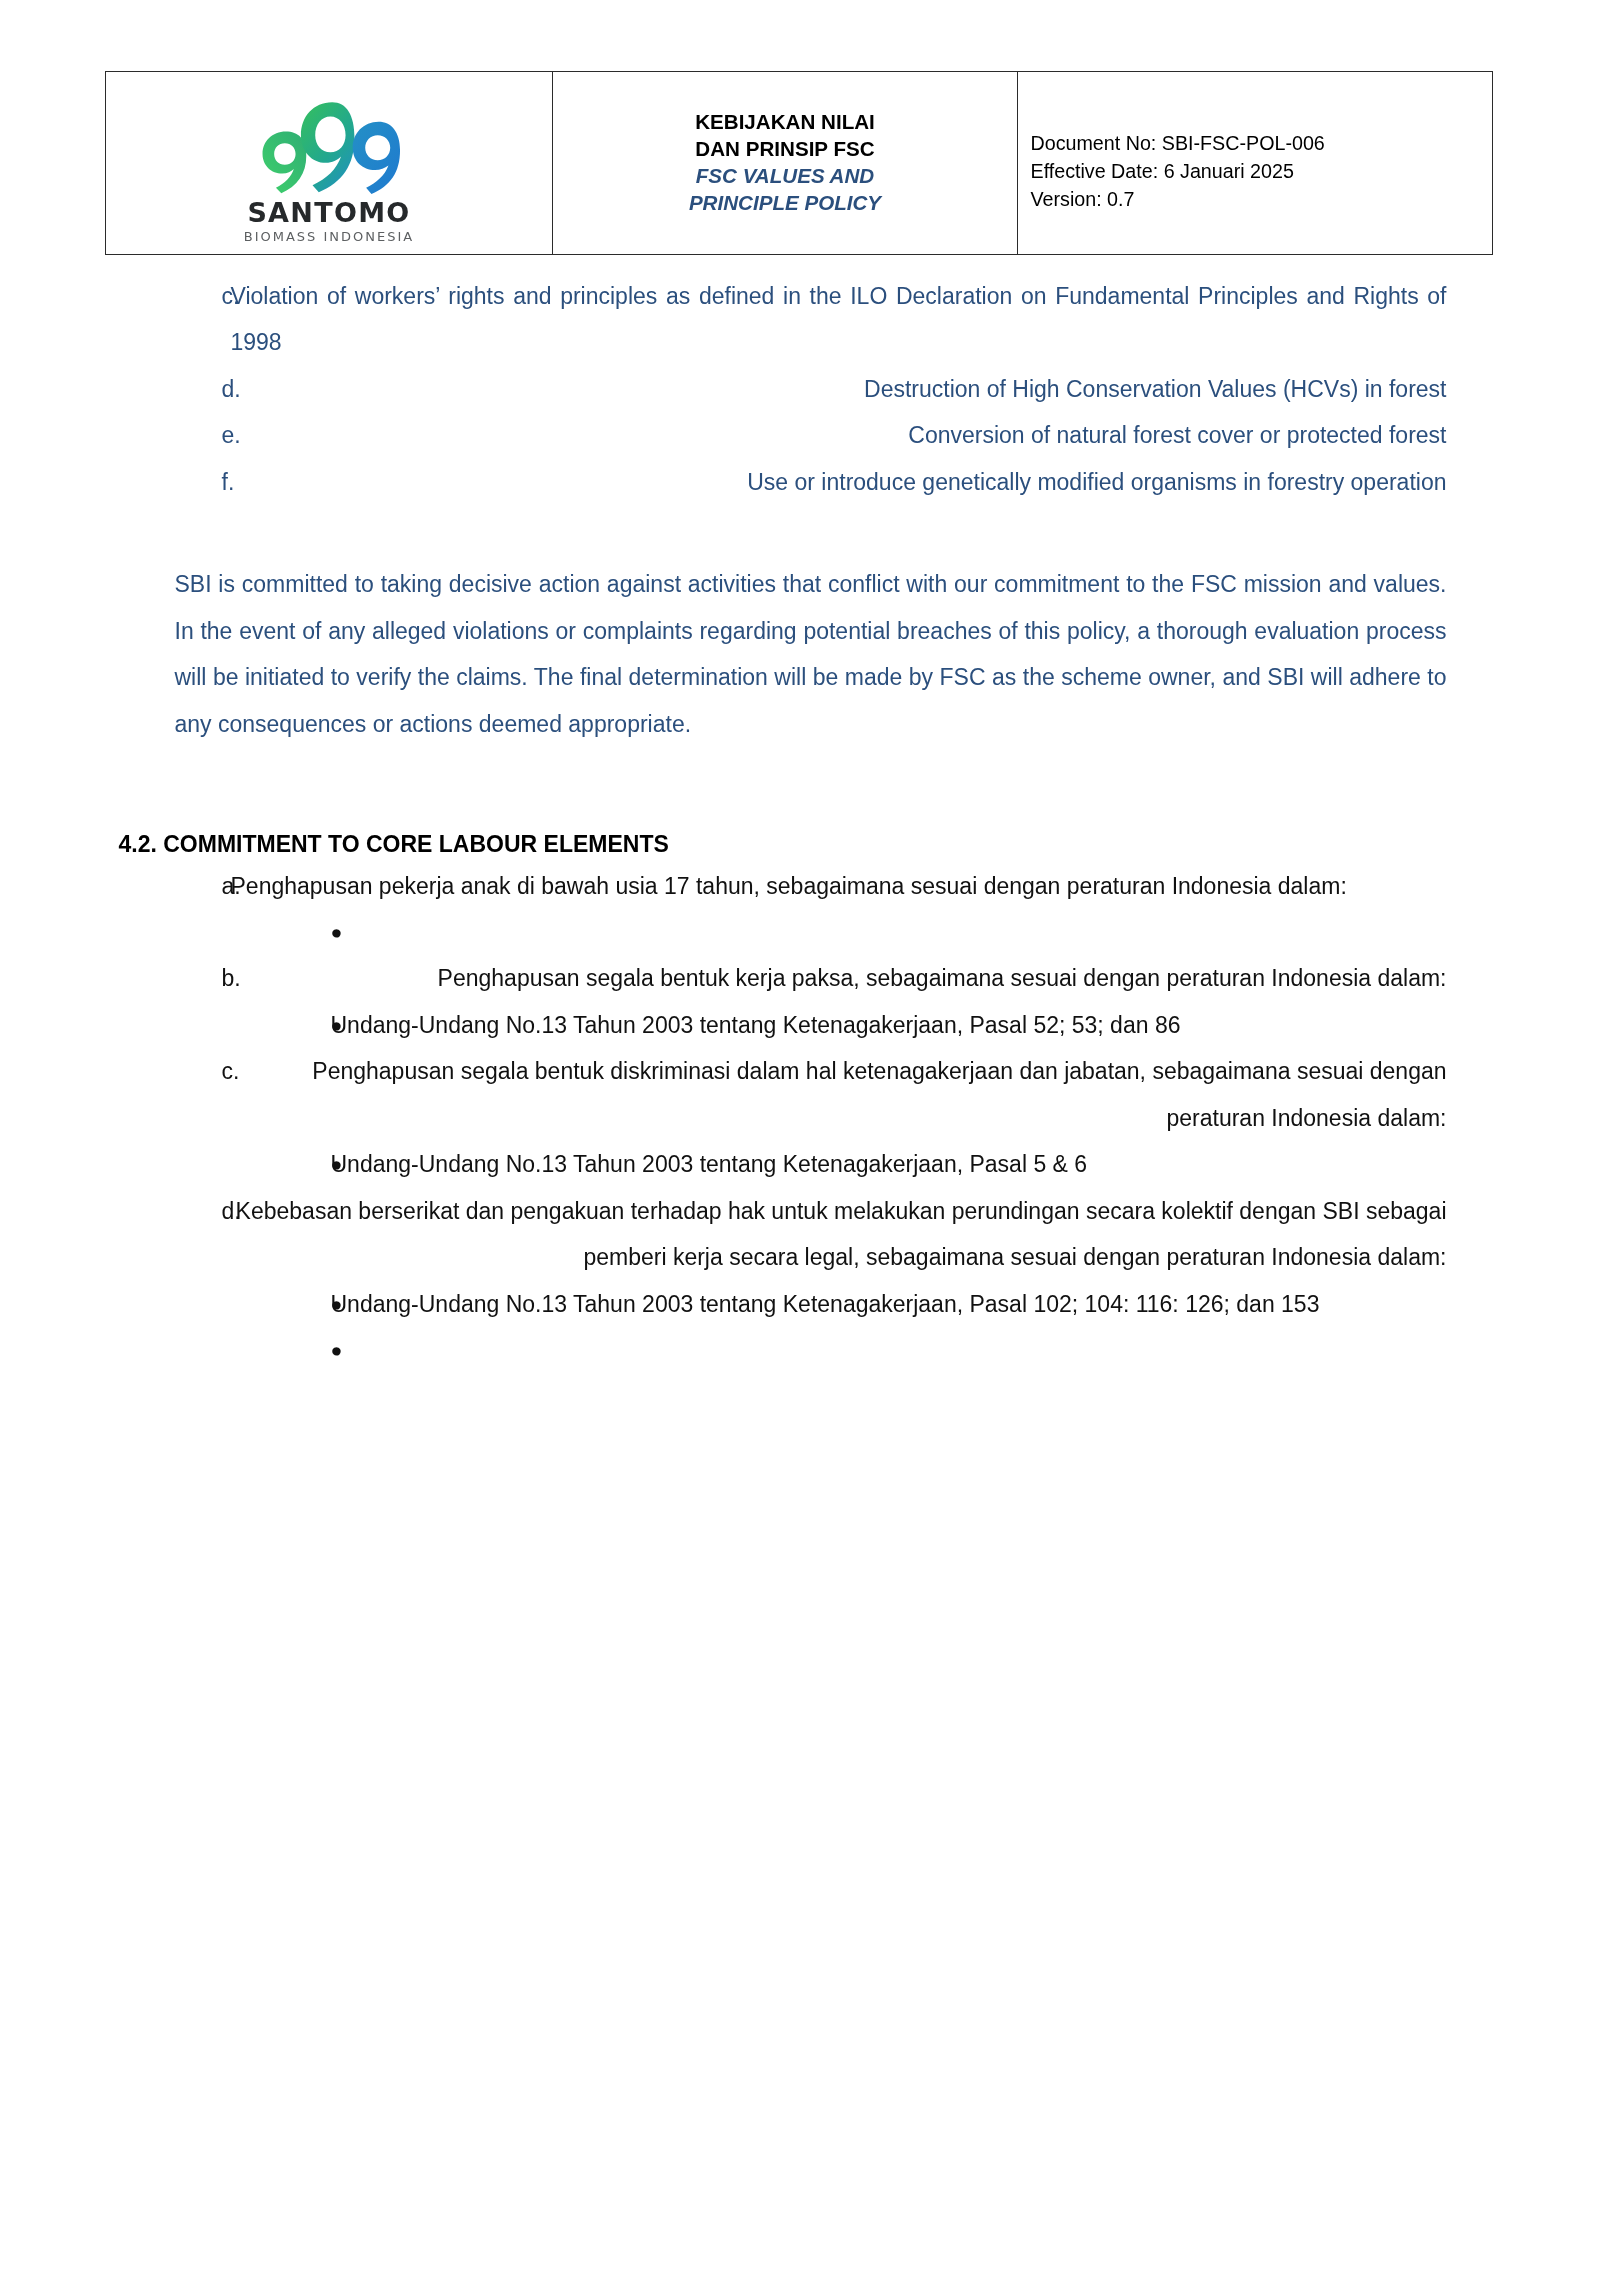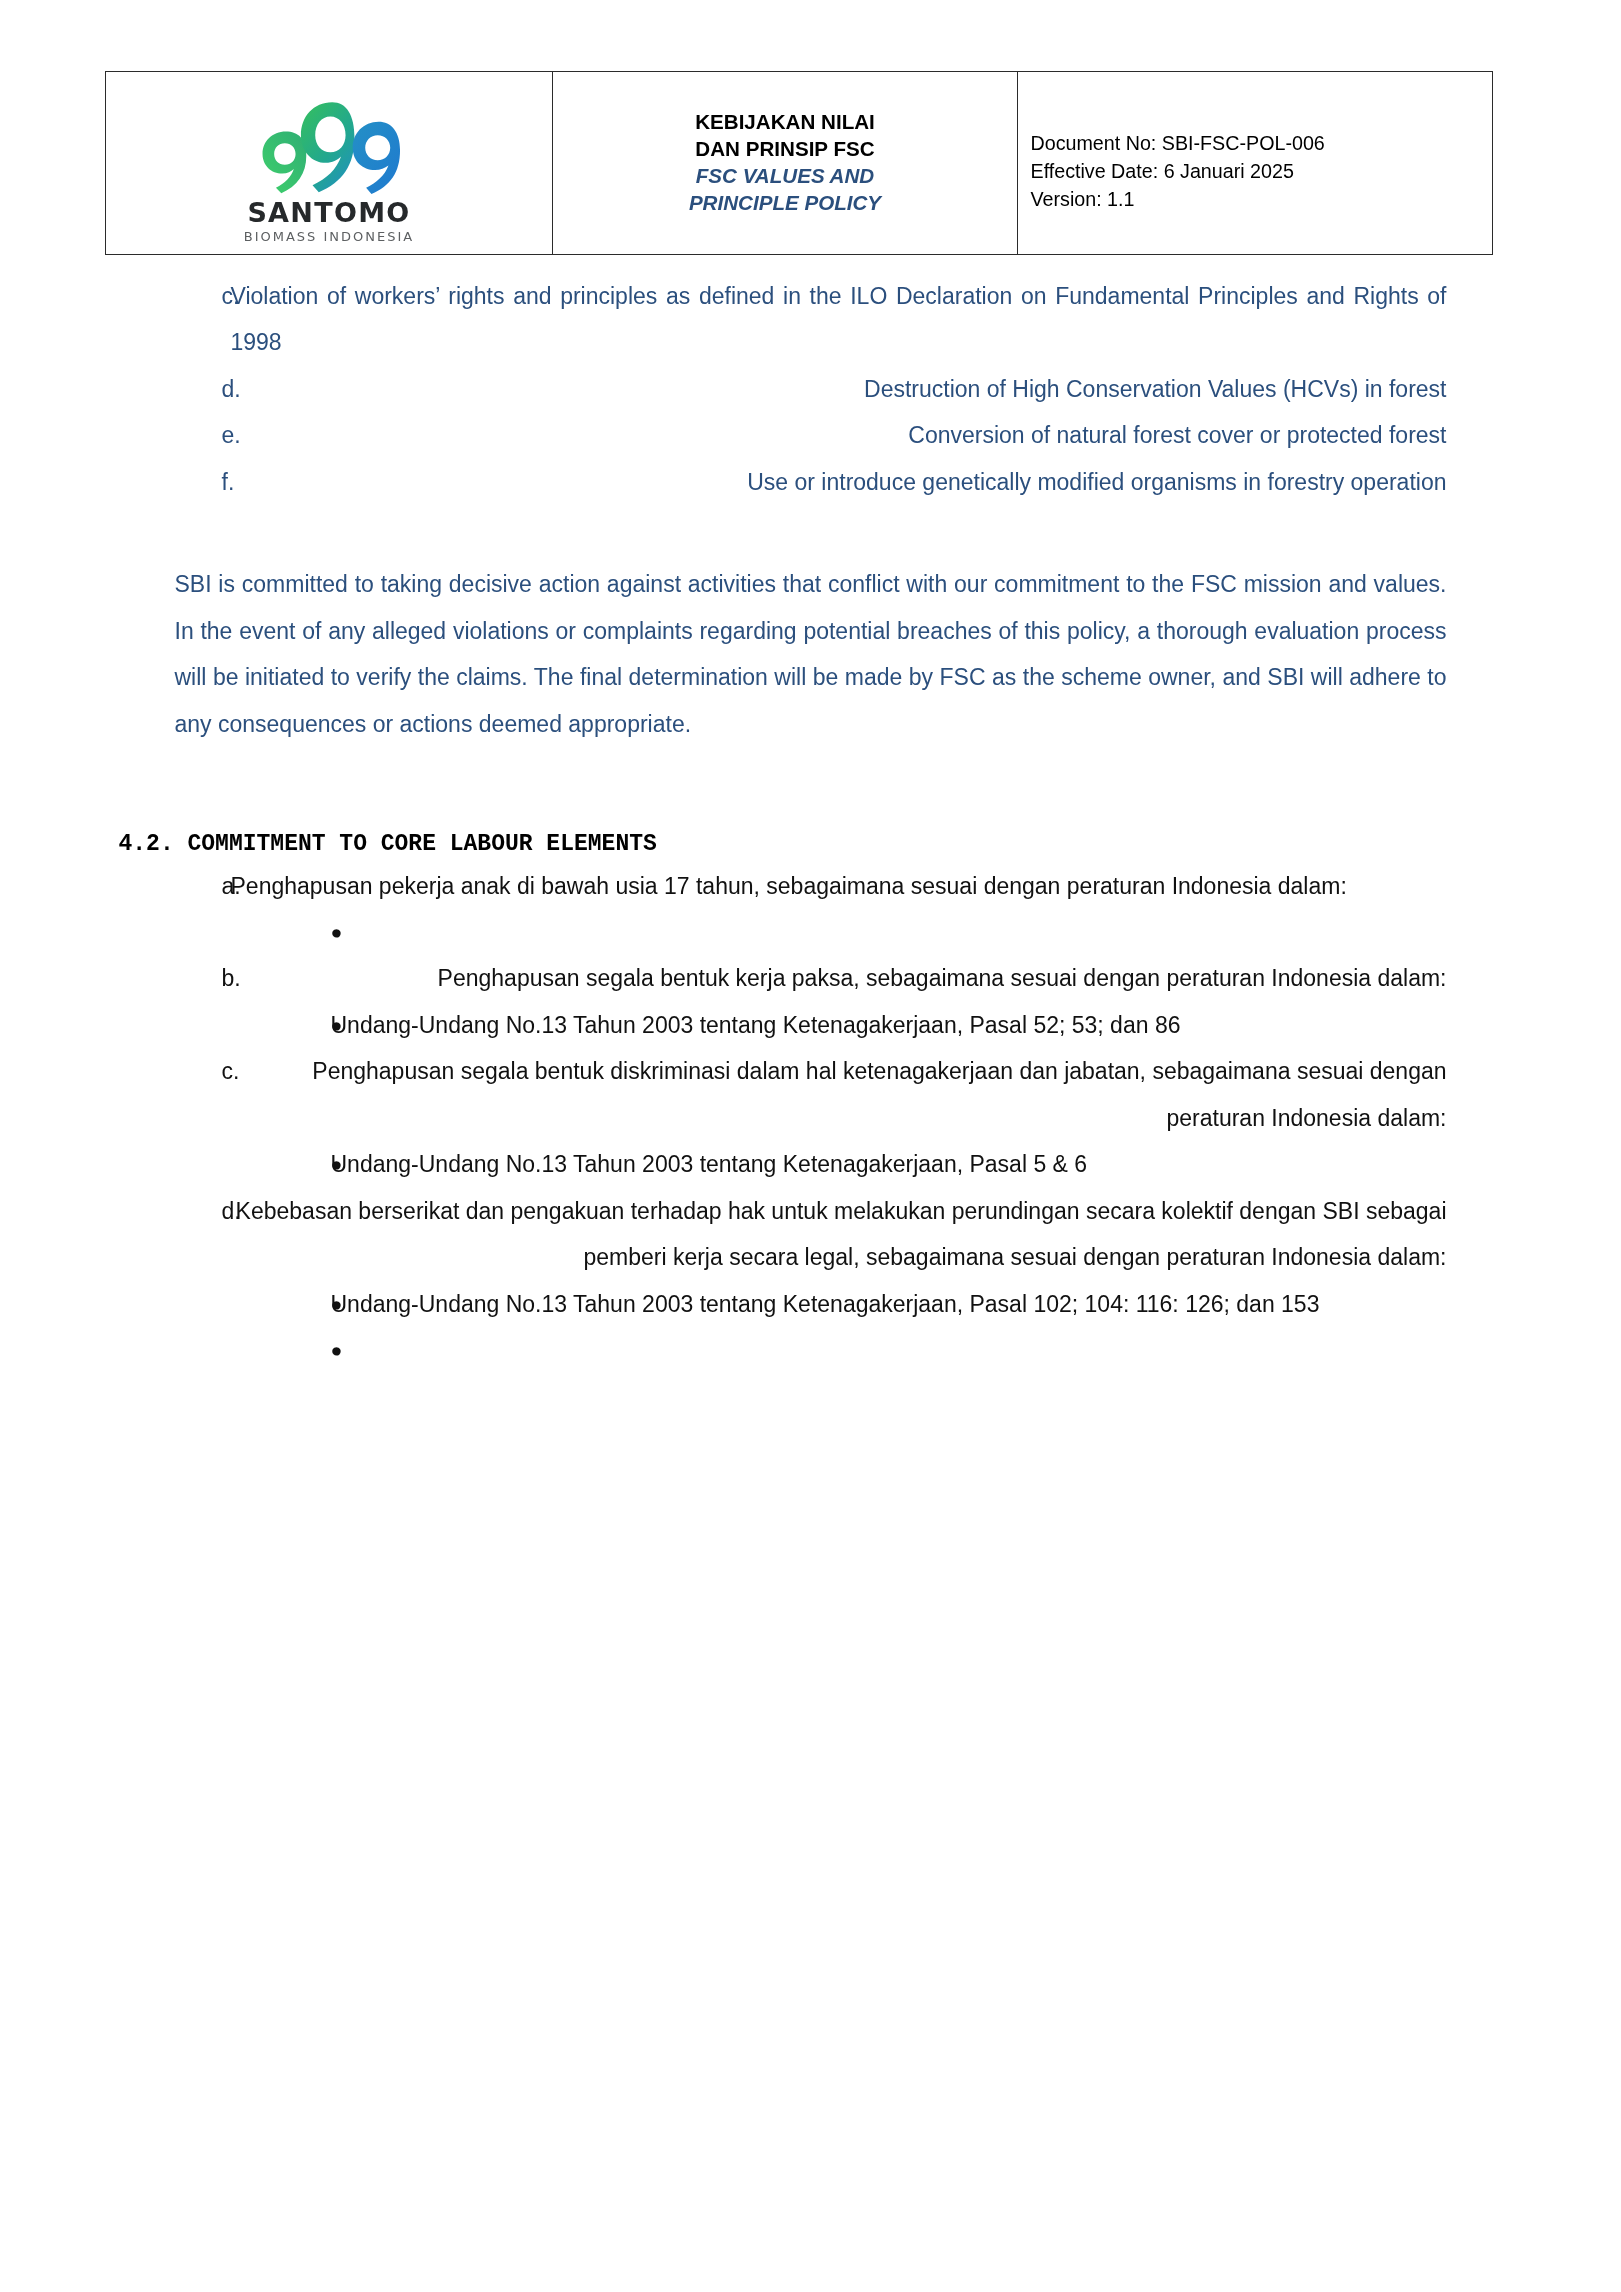--- a/index.html
+++ b/index.html
@@ -167,21 +167,20 @@
   }
 
   .sec-head {
     width: 1384px;
     margin: 0 auto;
     padding-left: 0px;
     font-size: 23px;
     font-weight: bold;
     color: #000000;
     line-height: 1.6;
-    font-family: Liberation Mono, monospace;
   }
   .spacer-lg { height: 56px; }
   .spacer-xl { height: 79px; }
 </style>
 </head>
 <body>
 
 <div class="page">
 
   <table class="header-table">
@@ -229,21 +228,21 @@
           <div class="title-id">DAN PRINSIP FSC</div>
           <div class="title-en">FSC VALUES AND</div>
           <div class="title-en">PRINCIPLE POLICY</div>
         </div>
       </td>
 
       <td class="cell-meta">
         <div class="meta-block">
           <div>Document No: SBI-FSC-POL-006</div>
           <div>Effective Date: 6 Januari 2025</div>
-          <div>Version: 1.1</div>
+          <div>Version: 0.7</div>
         </div>
       </td>
     </tr>
   </tbody>
     </table>
 
   <div class="content">
 
     <div>
       <div class="lrow body-text">

